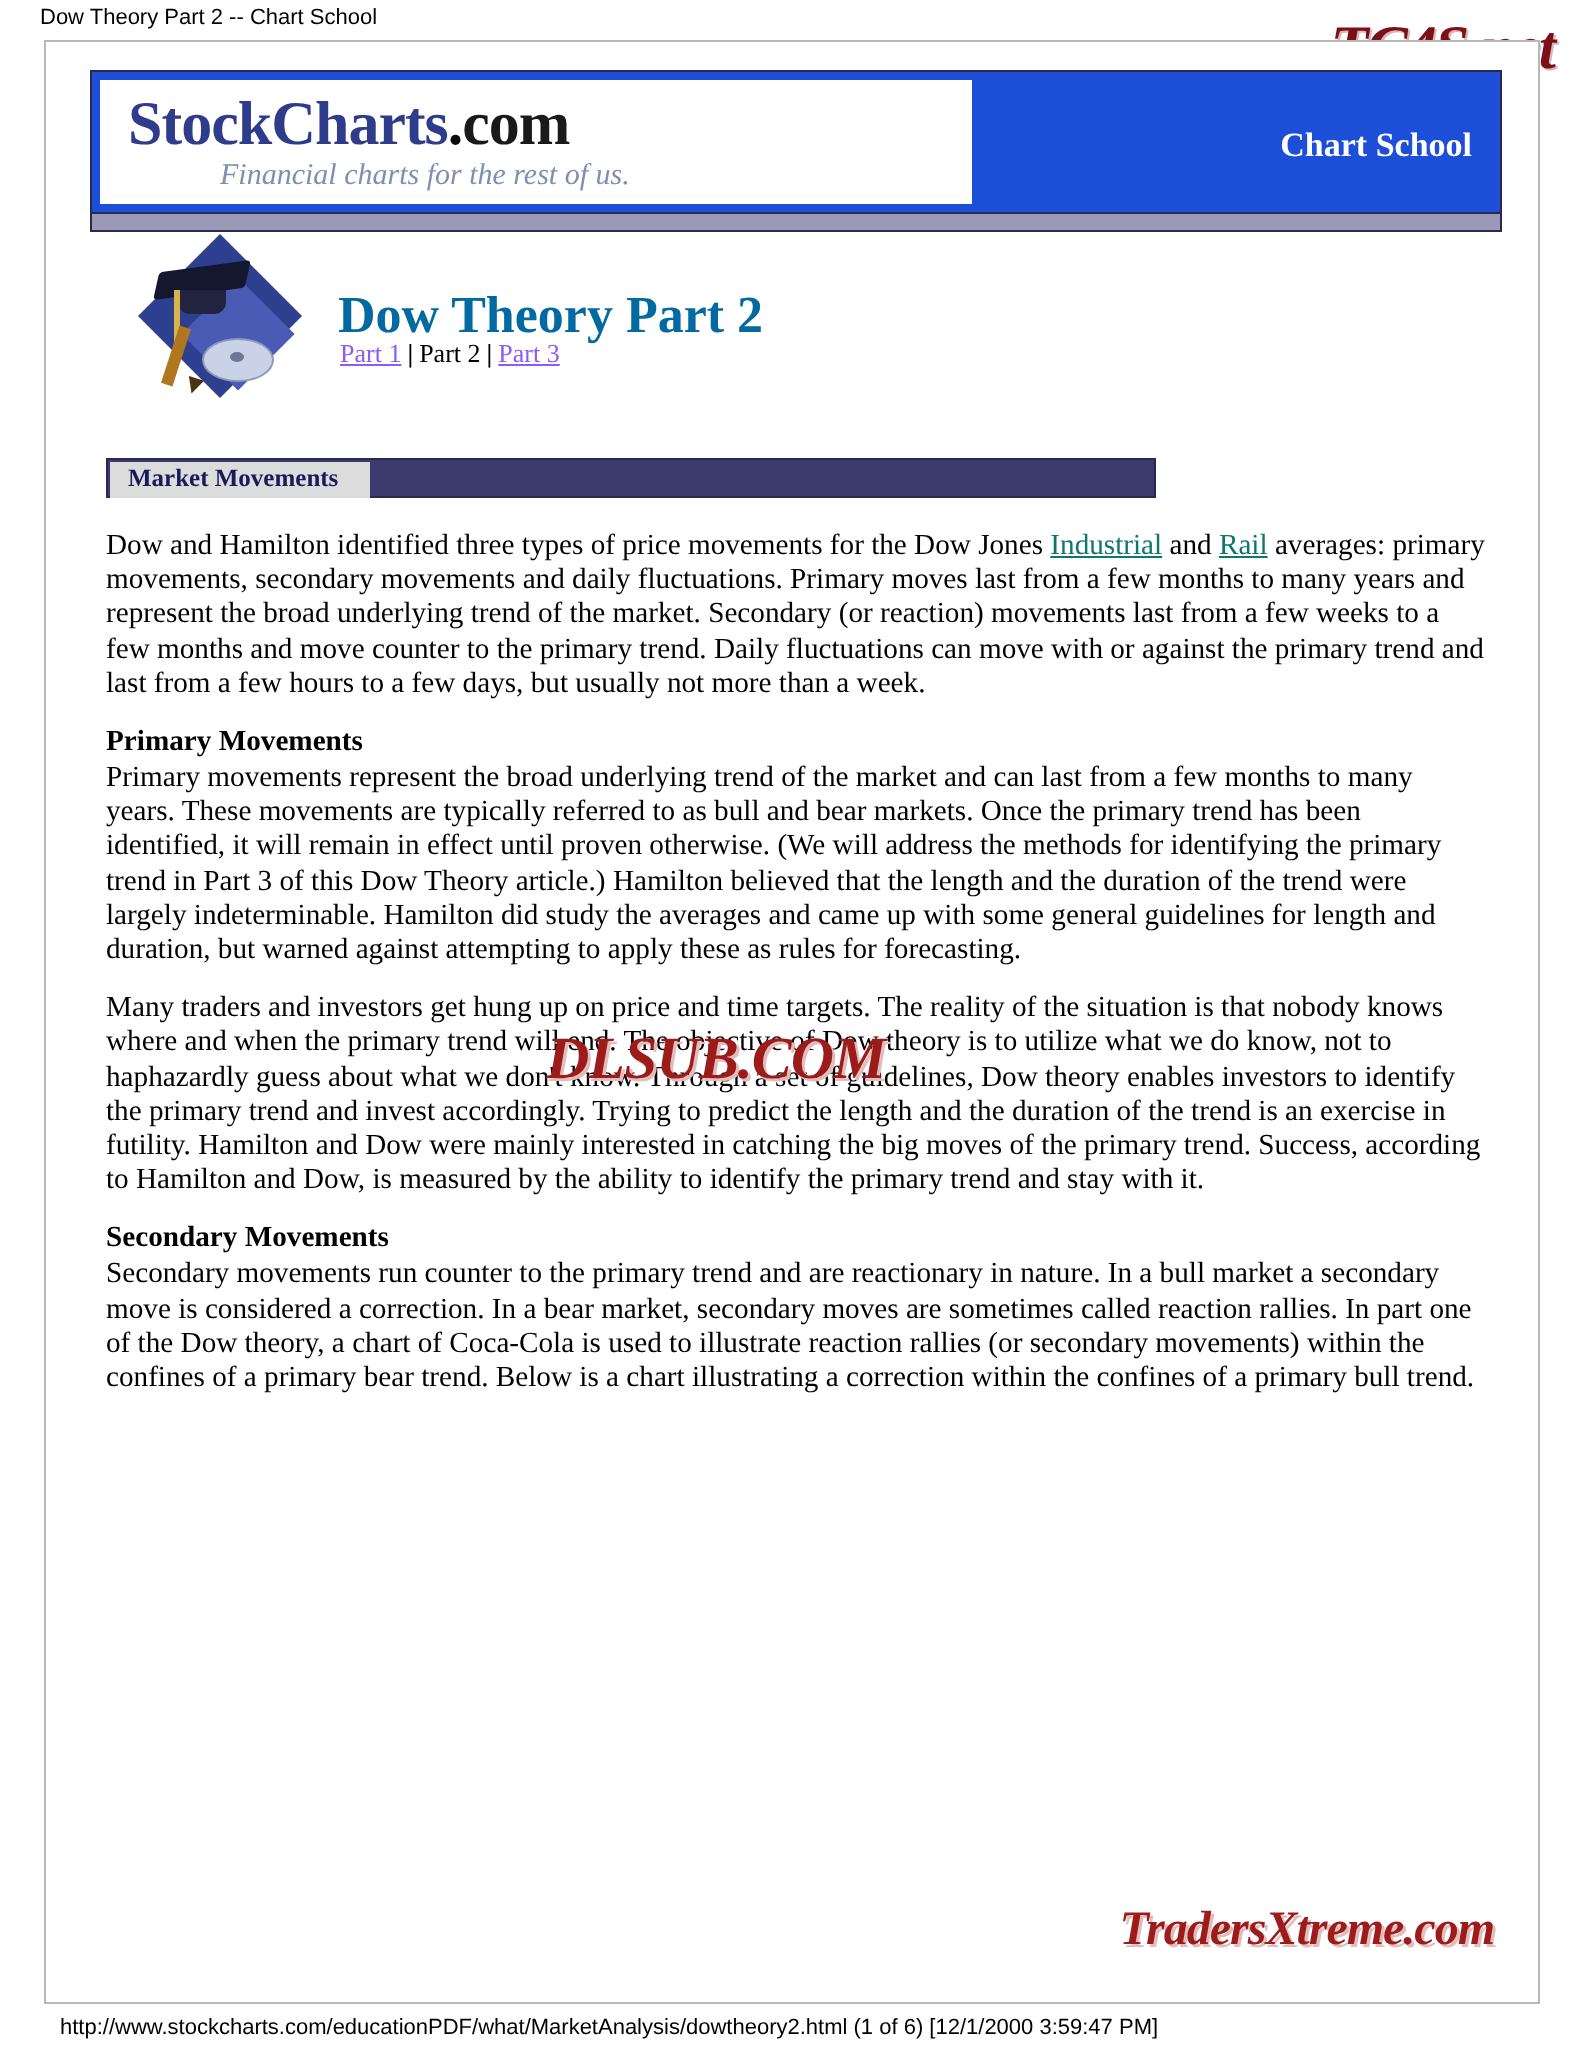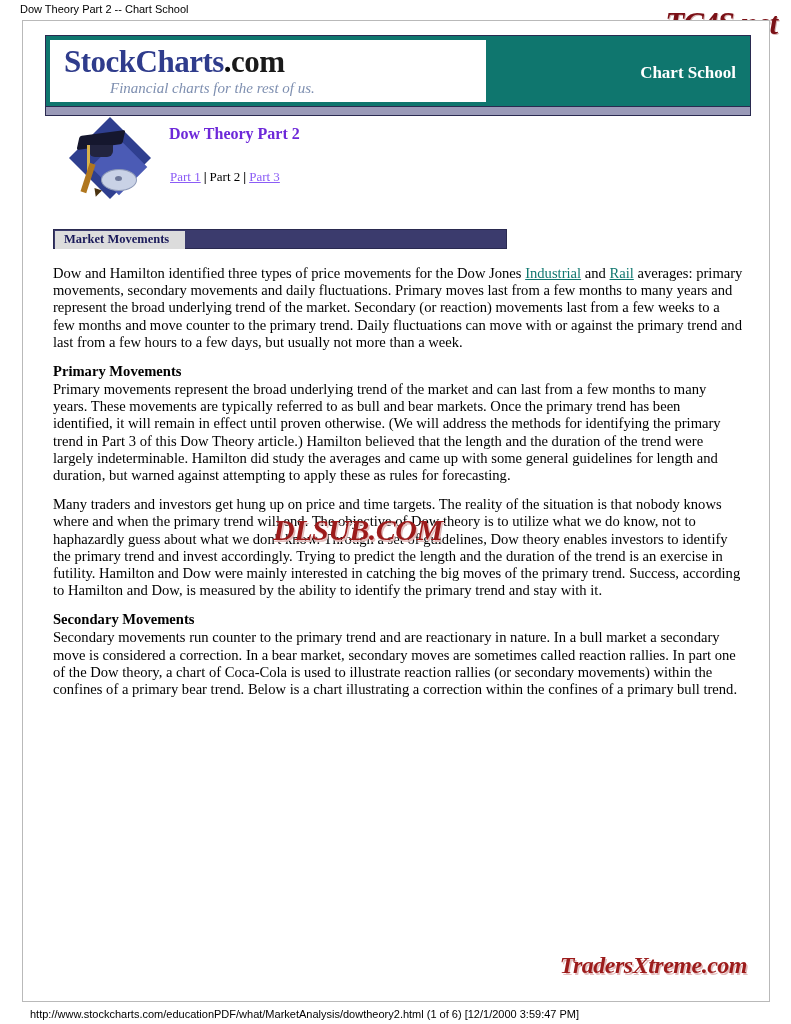--- a/index.html
+++ b/index.html
@@ -56,21 +56,21 @@
     box-sizing: border-box;
   }
 
   
   .header-band {
     position: absolute;
     top: 14px;
     left: 22px;
     width: 706px;
     height: 72px;
-    background: #0f766e;
+    background: #1d4ed8;
     border: 1px solid #2a2a50;
     box-sizing: border-box;
     display: flex;
     align-items: stretch;
   }
   .header-left {
     width: 436px;
     background: #ffffff;
     margin: 4px 0 4px 4px;
     position: relative;
@@ -205,25 +205,25 @@
     width: 0; height: 0;
     border-left: 4px solid transparent;
     border-right: 4px solid transparent;
     border-top: 8px solid #4a3310;
     transform: rotate(18deg);
   }
 
   .doc-title {
     position: absolute;
     left: 106px;
-    top: 4px;
-    font-family: "Liberation Serif", serif;
-    font-size: 16px;
-    font-weight: bold;
-    color: #6d28d9;
+    top: 22px;
+    font-family: "Liberation Serif", serif;
+    font-size: 26px;
+    font-weight: bold;
+    color: #0369a1;
   }
   .part-nav {
     position: absolute;
     left: 107px;
     top: 48px;
     font-family: "Liberation Serif", serif;
     font-size: 13px;
     color: #000000;
   }
   .part-nav a {
@@ -231,21 +231,21 @@
     text-decoration: underline;
   }
   .part-nav .sep { padding: 0 3px; font-weight: bold; }
   .part-nav .current { color: #000; }
 
   
   .section-bar {
     position: absolute;
     top: 208px;
     left: 30px;
-    width: 454px;
+    width: 525px;
     height: 20px;
     background: #3b3b6d;
     border: 1px solid #2a2a50;
     box-sizing: border-box;
   }
   .section-bar-inner {
     position: absolute;
     top: 1px;
     left: 1px;
     width: 130px;

